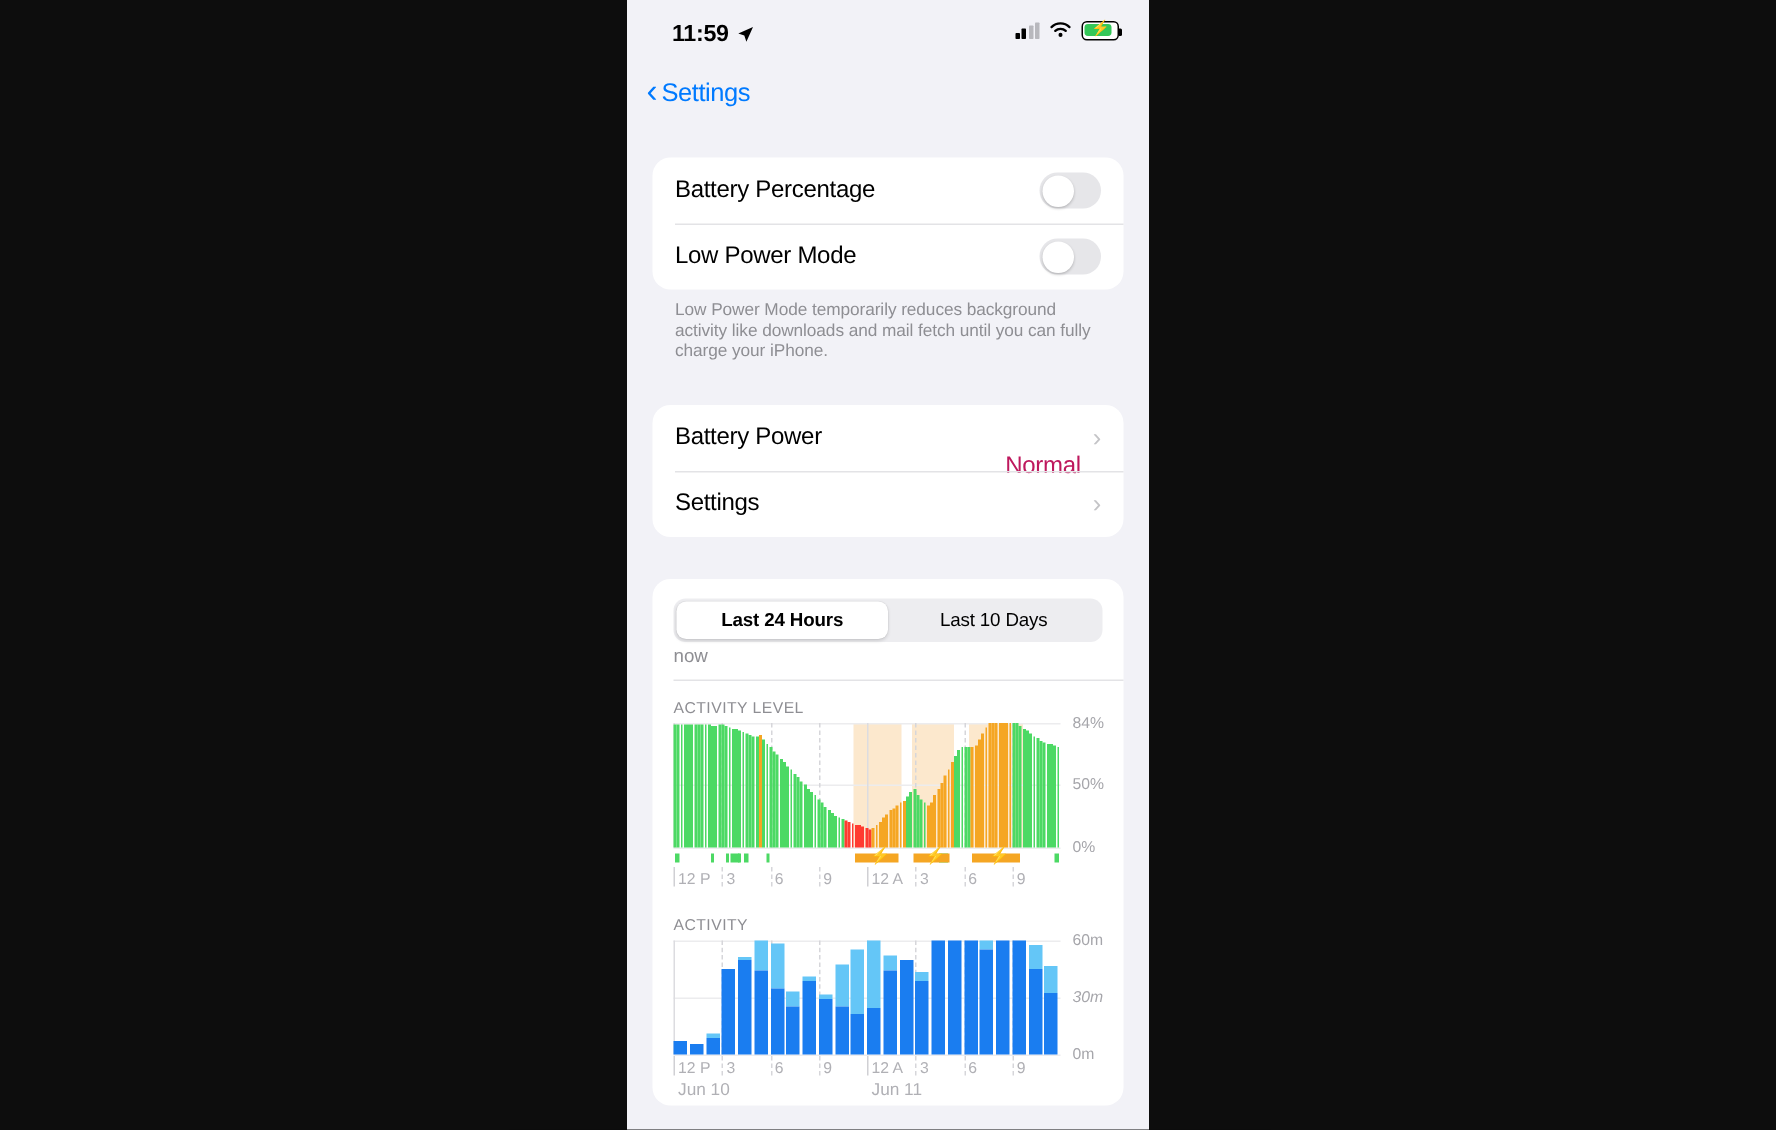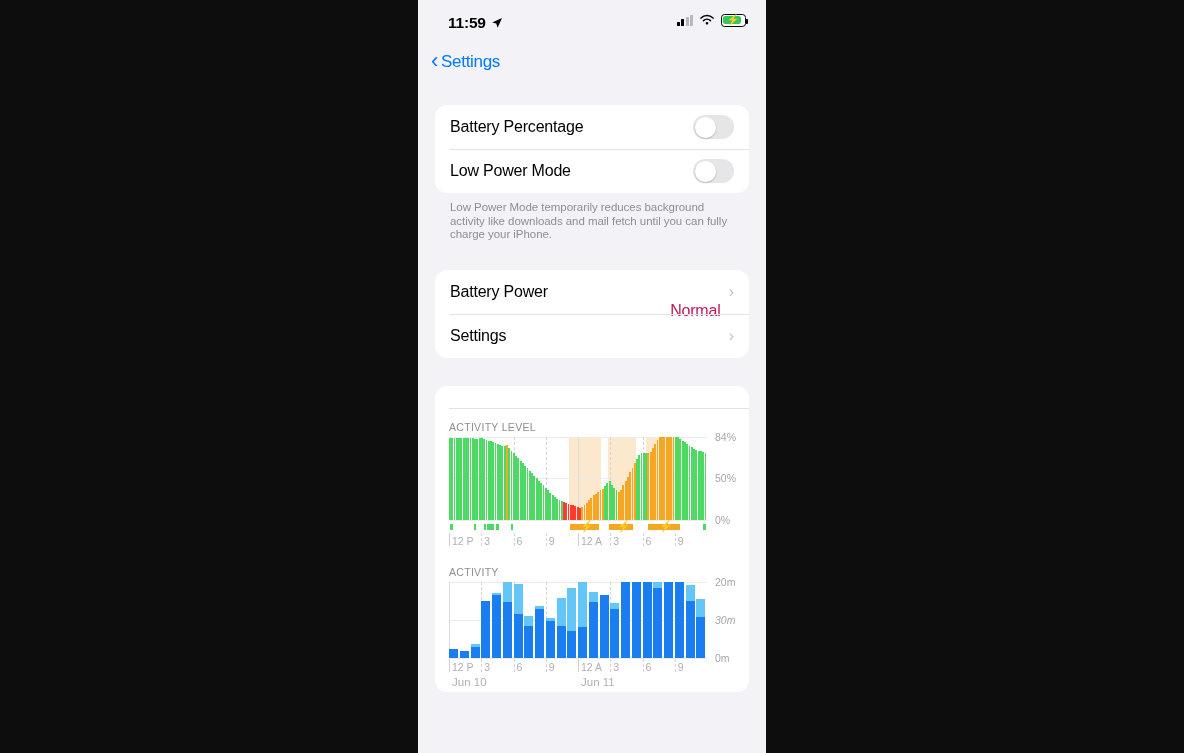--- a/index.html
+++ b/index.html
@@ -265,21 +265,26 @@
       <div class="row">
         <span class="label">Settings</span>
         <span class="disc">›</span>
       </div>
     </div>
   </div>
 
   <div style="margin-top:28px">
     <div class="chartcard">
 
-
+      <div class="seg">
+        <div class="active">Last 24 Hours</div>
+        <div>Last 10 Days</div>
+      </div>
+
+      <div class="alert-sub">now</div>
       <div class="hr"></div>
 
       <div class="chartwrap">
         <div class="chart-label">ACTIVITY LEVEL</div>
         <div id="blv" style="position:relative;">
           <div class="plot" id="bl-plot" style="height:83px; position:relative; width:258px;">
               <div class="shade" style="left: 119.97px; width: 32.25px;"></div>
               <div class="shade" style="left: 158.67px; width: 28.38px;"></div>
               <div class="shade" style="left: 197.37px; width: 36.12px;"></div>
               <div class="grid-h" style="top: 83px;"></div>
@@ -582,21 +587,21 @@
               <div class="tickline" style="left: 193.5px;"></div>
               <span style="left: 193.5px;">6</span>
               <div class="tickline" style="left: 225.75px;"></div>
               <span style="left: 225.75px;">9</span>
             </div>
           <div class="datelab" id="ac-dates" style="width:258px;">
               <span style="left: 0px;">Jun 10</span>
               <span style="left: 129px;">Jun 11</span>
             </div>
           <div class="yaxis" id="ac-yaxis" style="left:266px; top:0; height:76px; width:60px;">
-              <div style="position: absolute; left: 0px; top: -6px;">20m</div>
+              <div style="position: absolute; left: 0px; top: -6px;">60m</div>
               <div style="position: absolute; left: 0px; top: 32px; font-style: italic;">30m</div>
               <div style="position: absolute; left: 0px; top: 70px; text-align: center;">0m</div>
             </div>
         </div>
       </div>
 
     </div>
   </div>
 </div>
 

